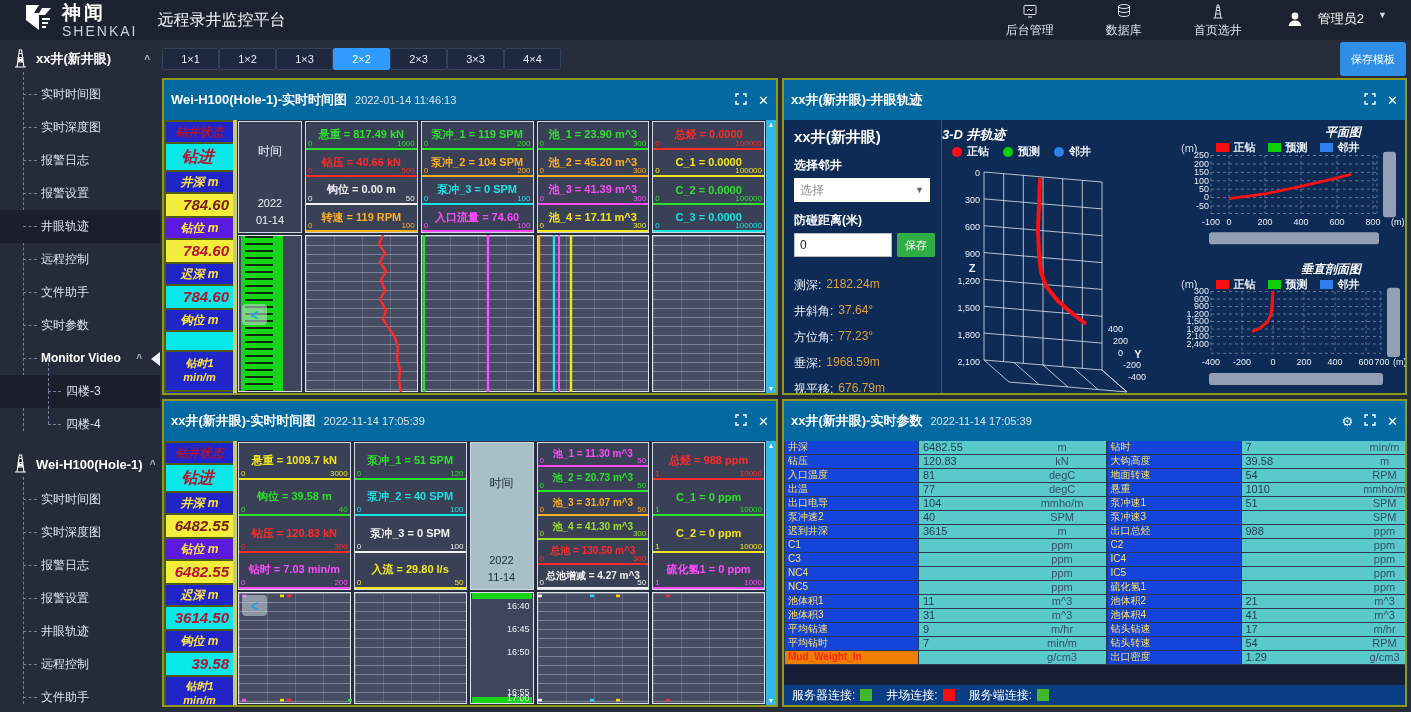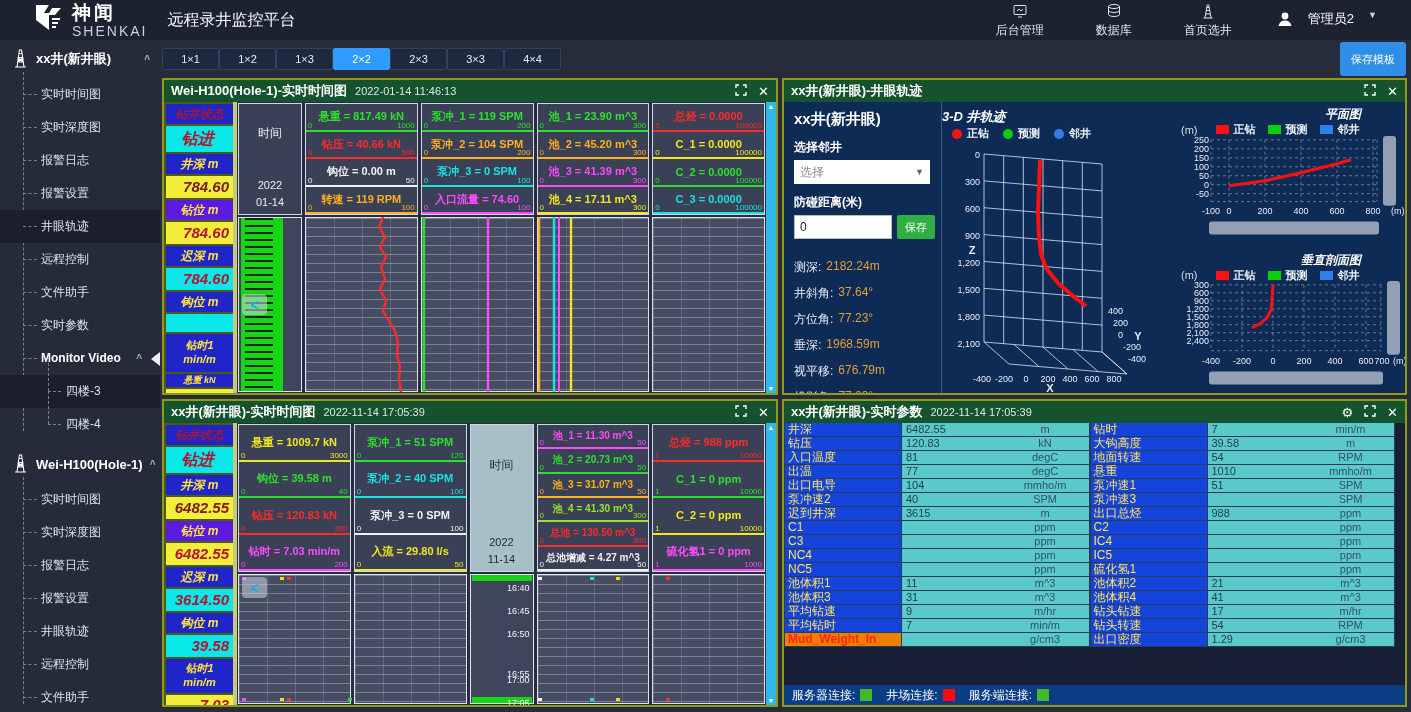--- a/index.html
+++ b/index.html
@@ -1,21 +1,21 @@
 <!DOCTYPE html>
 <html><head>
 <meta charset="utf-8">
 <style>
 *{margin:0;padding:0;box-sizing:border-box}
 html,body{background:#10141f}
 .app{position:relative;width:1411px;height:712px;background:#262c3a;overflow:hidden;
      font-family:"Liberation Sans","DejaVu Sans",sans-serif;color:#e8edf5}
 
 
-.topbar{position:absolute;left:0;top:0;right:0;height:40px;background:#1c2230;display:flex;align-items:center;padding:0 34px;z-index:9}
+.topbar{position:absolute;left:0;top:0;right:0;height:40px;background:#1c2230;display:flex;align-items:center;padding:0 24px;z-index:9}
 .brand{display:flex;align-items:center;gap:8px}
 .brand-txt{display:flex;flex-direction:column;line-height:1}
 .brand-cn{font-size:19px;font-weight:bold;color:#fff;letter-spacing:3px}
 .brand-en{font-size:14px;color:#c9d1de;letter-spacing:2px;margin-top:2px}
 .app-title{font-size:16px;font-weight:normal;color:#f4f7fb;margin-left:20px}
 .top-menu{margin-left:auto;display:flex;gap:52px;align-items:center}
 .menu-item{display:flex;flex-direction:column;align-items:center;gap:0;font-size:12px;color:#dfe5ee;cursor:pointer;line-height:1.2}
 .user{display:flex;gap:14px;margin-left:44px;font-size:13px;color:#fff;cursor:pointer}
 .caret{font-size:9px;color:#cfd6e2}
 
@@ -38,21 +38,21 @@
 
 
 .toolbar{position:absolute;left:162px;top:46px;right:5px;height:26px;display:flex;align-items:center;gap:7px}
 .layout-btn{min-width:57px;height:22px;background:#1e2940;border:1px solid #344259;color:#e8edf5;font-size:11px;border-radius:2px;cursor:pointer;font-family:inherit}
 .layout-btn.active{background:#2f9bff;border-color:#2f9bff;color:#fff}
 .save-btn{margin-left:auto;min-width:66px;height:34px;background:#2f8fe8;color:#fff;border:none;font-size:11px;border-radius:3px;cursor:pointer;font-family:inherit}
 
 
 .grid{position:absolute;left:162px;top:78px;display:grid;grid-template-columns:616px 625px;grid-template-rows:317px 308px;gap:4px}
 .panel{border:2px solid #8f9a16;background:#1a2133;display:flex;flex-direction:column;overflow:hidden}
-.phead{height:22px;background:#14532d;display:flex;align-items:center;padding:0 7px;gap:8px;flex:none}
+.phead{height:40px;background:#0369a1;display:flex;align-items:center;padding:0 7px;gap:8px;flex:none}
 .ptitle{font-weight:bold;font-size:13px;color:#fff;white-space:nowrap}
 .pdate{font-size:11px;color:#dfe5ef}
 .picons{margin-left:auto;display:flex;gap:11px;align-items:center;color:#fff}
 .icon-btn{cursor:pointer;font-size:13px;line-height:1;color:#fff}
 .pbody{flex:1;display:flex;min-height:0}
 
 
 .pcol{width:73px;flex:none;background:#4d5a12;display:flex;flex-direction:column;gap:2px;padding:2px 0 0 2px;border-right:4px solid #c6c87e;overflow:hidden}
 .pp{display:flex;align-items:center;justify-content:center;font-weight:bold;font-style:italic;font-size:12px;flex:none;white-space:pre-line;text-align:center;line-height:1.25;overflow:hidden}
 .pp.val{font-size:15px;justify-content:flex-end;padding-right:4px}
@@ -105,21 +105,21 @@
 .lg-sw{width:13px;height:9px;display:inline-block}
 .lg-sw.dot{width:10px;height:10px;border-radius:50%}
 .p3d-title{position:absolute;top:6px;left:0;right:0;font-size:13px;font-weight:bold;font-style:italic;color:#fff}
 .p3d-legend{position:absolute;top:24px;left:10px;display:flex;gap:14px;font-size:11px;font-weight:bold;color:#eef2f8}
 svg text{fill:#e9eef8;font-size:9px;font-family:"Liberation Sans","DejaVu Sans",sans-serif}
 svg .axl{font-size:11px;font-weight:bold}
 
 
 .br-body{flex:1;display:flex;flex-direction:column;background:#161f36;min-height:0}
 .trow{display:flex;height:14px;flex:none}
-.cl{width:118px;flex:none;background:#1444da;color:#ffe25e;font-size:12px;line-height:12px;padding:0 3px;border:1px solid #2b3a55;border-top:none;white-space:nowrap;overflow:hidden}
+.cl{width:135px;flex:none;background:#1444da;color:#ffe25e;font-size:10px;line-height:12px;padding:0 3px;border:1px solid #2b3a55;border-top:none;white-space:nowrap;overflow:hidden}
 .cv{width:187.5px;flex:none;background:#5ac9c9;color:#1e3a50;display:flex;font-size:11px;line-height:12px;border:1px solid #2b3a55;border-top:none;border-left:none;overflow:hidden}
 .cv .v{flex:1.1;padding-left:4px;white-space:nowrap}
 .cv .u{flex:1;text-align:center;color:#33506a;white-space:nowrap}
 .trow.alarm .cl.a1{background:#ef7f00;color:#ff2513;font-weight:bold}
 .br-status{margin-top:auto;height:20px;background:#0b3d85;display:flex;align-items:center;padding:0 8px;font-size:12px;color:#fff;flex:none}
 .stat-box{width:12px;height:12px;margin:0 14px 0 5px;display:inline-block}
 </style>
 </head>
 <body>
 

